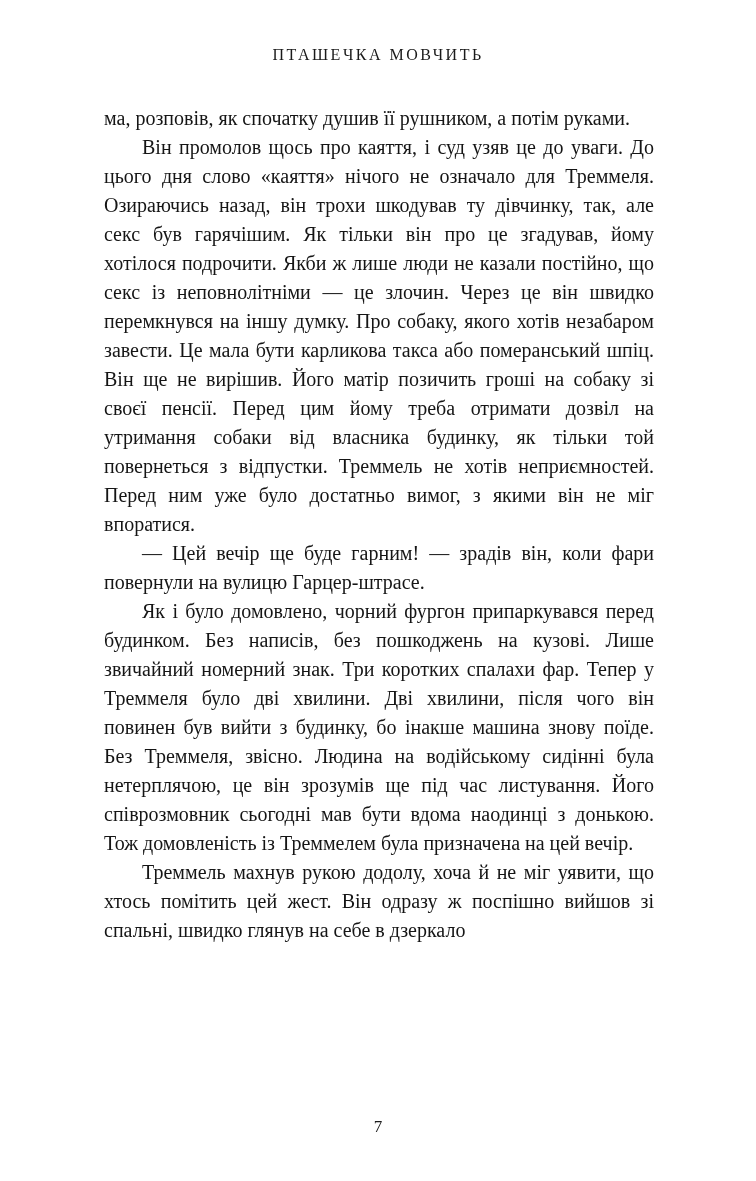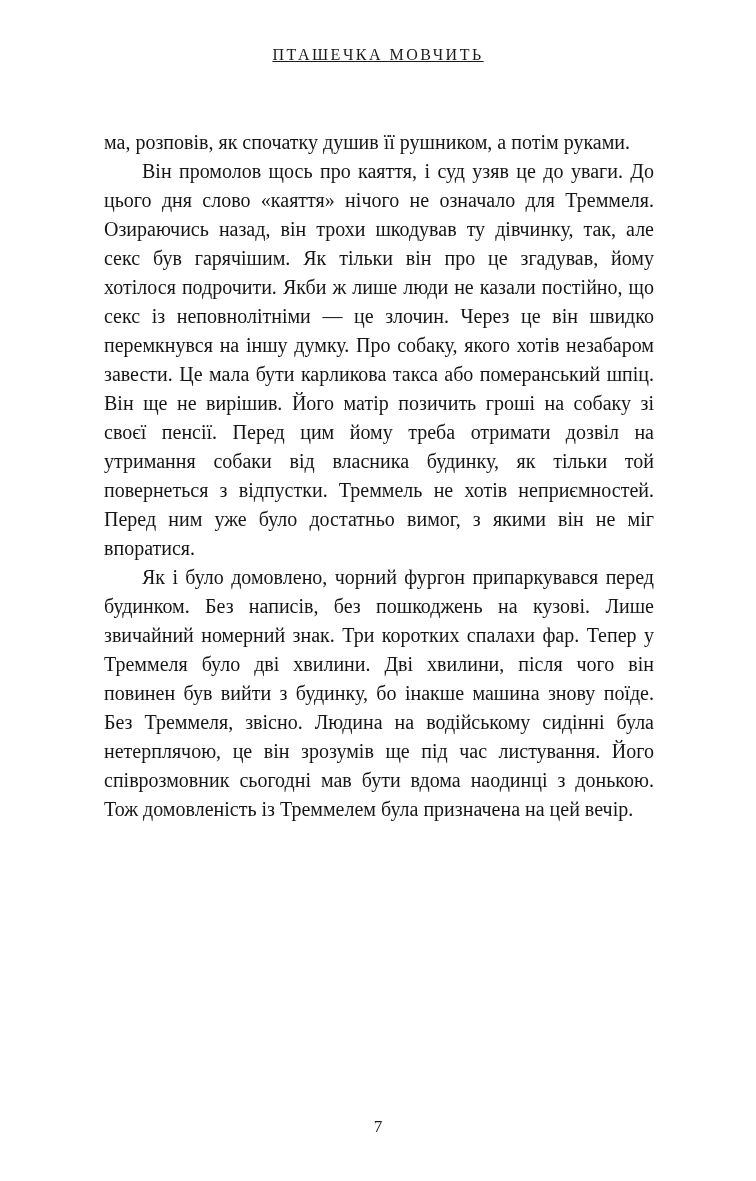--- a/index.html
+++ b/index.html
@@ -21,33 +21,31 @@
   .running-header {
     position: absolute;
     top: 46px;
     left: 0;
     right: 0;
     text-align: center;
     font-size: 16px;
     font-weight: normal;
     letter-spacing: 2.5px;
     color: #1a1a1a;
-    text-decoration: underline;
   }
   .body-text {
     position: absolute;
     top: 104px;
     left: 104px;
     width: 550px;
     font-size: 20px;
     line-height: 29px;
     text-align: justify;
     text-justify: inter-word;
     hyphens: auto;
-    margin-top: 24px;
   }
   .body-text p {
     margin: 0;
     padding: 0;
     text-indent: 38px;
   }
   .body-text p.no-indent {
     text-indent: 0;
   }
   .page-number {
@@ -63,18 +61,20 @@
 </head>
 <body>
 
 <div class="book-page">
 
   <div class="running-header">ПТАШЕЧКА МОВЧИТЬ</div>
 
   <div class="body-text">
     <p class="no-indent">ма, розповів, як спочатку душив її рушником, а потім руками.</p>
     <p>Він промолов щось про каяття, і суд узяв це до уваги. До цього дня слово «каяття» нічого не означало для Треммеля. Озираючись назад, він трохи шкодував ту дівчинку, так, але секс був гарячішим. Як тільки він про це згадував, йому хотілося подрочити. Якби ж лише люди не казали постійно, що секс із неповнолітніми — це злочин. Через це він швидко перемкнувся на іншу думку. Про собаку, якого хотів незабаром завести. Це мала бути карликова такса або померанський шпіц. Він ще не вирішив. Його матір позичить гроші на собаку зі своєї пенсії. Перед цим йому треба отримати дозвіл на утримання собаки від власника будинку, як тільки той повернеться з відпустки. Треммель не хотів неприємностей. Перед ним уже було достатньо вимог, з якими він не міг впоратися.</p>
+    <p>— Цей вечір ще буде гарним! — зрадів він, коли фари повернули на вулицю Гарцер-штрасе.</p>
     <p>Як і було домовлено, чорний фургон припаркувався перед будинком. Без написів, без пошкоджень на кузові. Лише звичайний номерний знак. Три коротких спалахи фар. Тепер у Треммеля було дві хвилини. Дві хвилини, після чого він повинен був вийти з будинку, бо інакше машина знову поїде. Без Треммеля, звісно. Людина на водійському сидінні була нетерплячою, це він зрозумів ще під час листування. Його співрозмовник сьогодні мав бути вдома наодинці з донькою. Тож домовленість із Треммелем була призначена на цей вечір.</p>
+    <p>Треммель махнув рукою додолу, хоча й не міг уявити, що хтось помітить цей жест. Він одразу ж поспішно вийшов зі спальні, швидко глянув на себе в дзеркало</p>
   </div>
 
   <div class="page-number">7</div>
 
 </div>
 
 </body></html>

